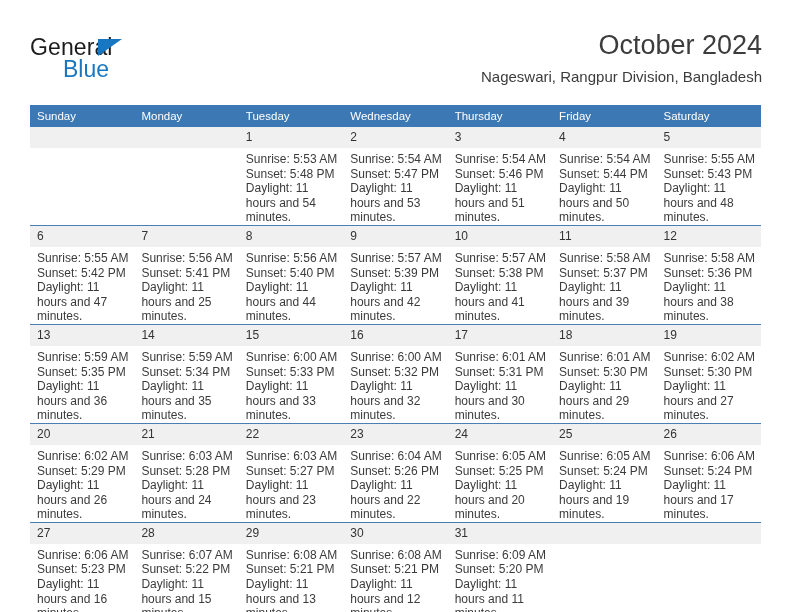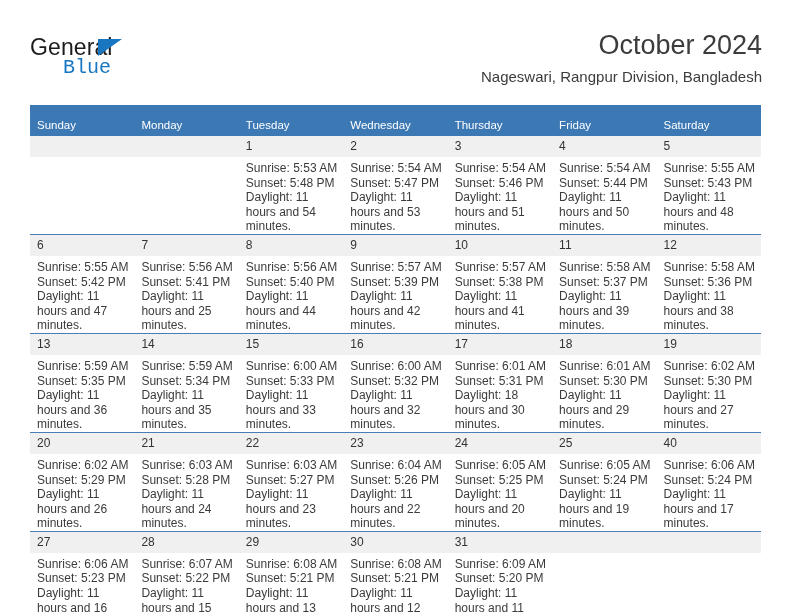--- a/index.html
+++ b/index.html
@@ -51,23 +51,23 @@
     top: 5px;
     width: 0;
     height: 0;
     border-left: 24px solid #1877c0;
     border-bottom: 17px solid transparent;
   }
   .logo-blue {
     position: absolute;
     left: 33px;
     top: 22px;
-    font-size: 20px;
+    font-size: 23px;
     color: #1877c0;
-    font-family: Liberation Mono, monospace;
+    font-family: Liberation Sans, sans-serif;
   }
 
   .titles {
     position: absolute;
     right: 0;
     top: 0;
     text-align: right;
     margin-left: 33px;
   }
   .cal-title {
@@ -92,21 +92,21 @@
     width: 731px;
     border-collapse: collapse;
     table-layout: fixed;
   }
   .calendar th {
     background: #3c78b4;
     color: #ffffff;
     font-weight: normal;
     font-size: 11.5px;
     text-align: left;
-    padding: 14px 0 5px 7px;
+    padding: 5px 0 5px 7px;
     height: 11px;
     border: none;
   }
   .calendar td {
     vertical-align: top;
     padding: 0;
     border: none;
     border-top: 1px solid #4a7fb5;
     height: 89px;
   }
@@ -307,21 +307,21 @@
               <div>Sunrise: 6:00 AM</div>
               <div>Sunset: 5:32 PM</div>
               <div class="daylight">Daylight: 11 hours and 32 minutes.</div>
             </div>
           </td>
           <td>
             <div class="daynum">17</div>
             <div class="info">
               <div>Sunrise: 6:01 AM</div>
               <div>Sunset: 5:31 PM</div>
-              <div class="daylight">Daylight: 18 hours and 30 minutes.</div>
+              <div class="daylight">Daylight: 11 hours and 30 minutes.</div>
             </div>
           </td>
           <td>
             <div class="daynum">18</div>
             <div class="info">
               <div>Sunrise: 6:01 AM</div>
               <div>Sunset: 5:30 PM</div>
               <div class="daylight">Daylight: 11 hours and 29 minutes.</div>
             </div>
           </td>
@@ -377,21 +377,21 @@
           </td>
           <td>
             <div class="daynum">25</div>
             <div class="info">
               <div>Sunrise: 6:05 AM</div>
               <div>Sunset: 5:24 PM</div>
               <div class="daylight">Daylight: 11 hours and 19 minutes.</div>
             </div>
           </td>
           <td>
-            <div class="daynum">40</div>
+            <div class="daynum">26</div>
             <div class="info">
               <div>Sunrise: 6:06 AM</div>
               <div>Sunset: 5:24 PM</div>
               <div class="daylight">Daylight: 11 hours and 17 minutes.</div>
             </div>
           </td>
         </tr>
         <tr class="week">
           <td>
             <div class="daynum">27</div>

